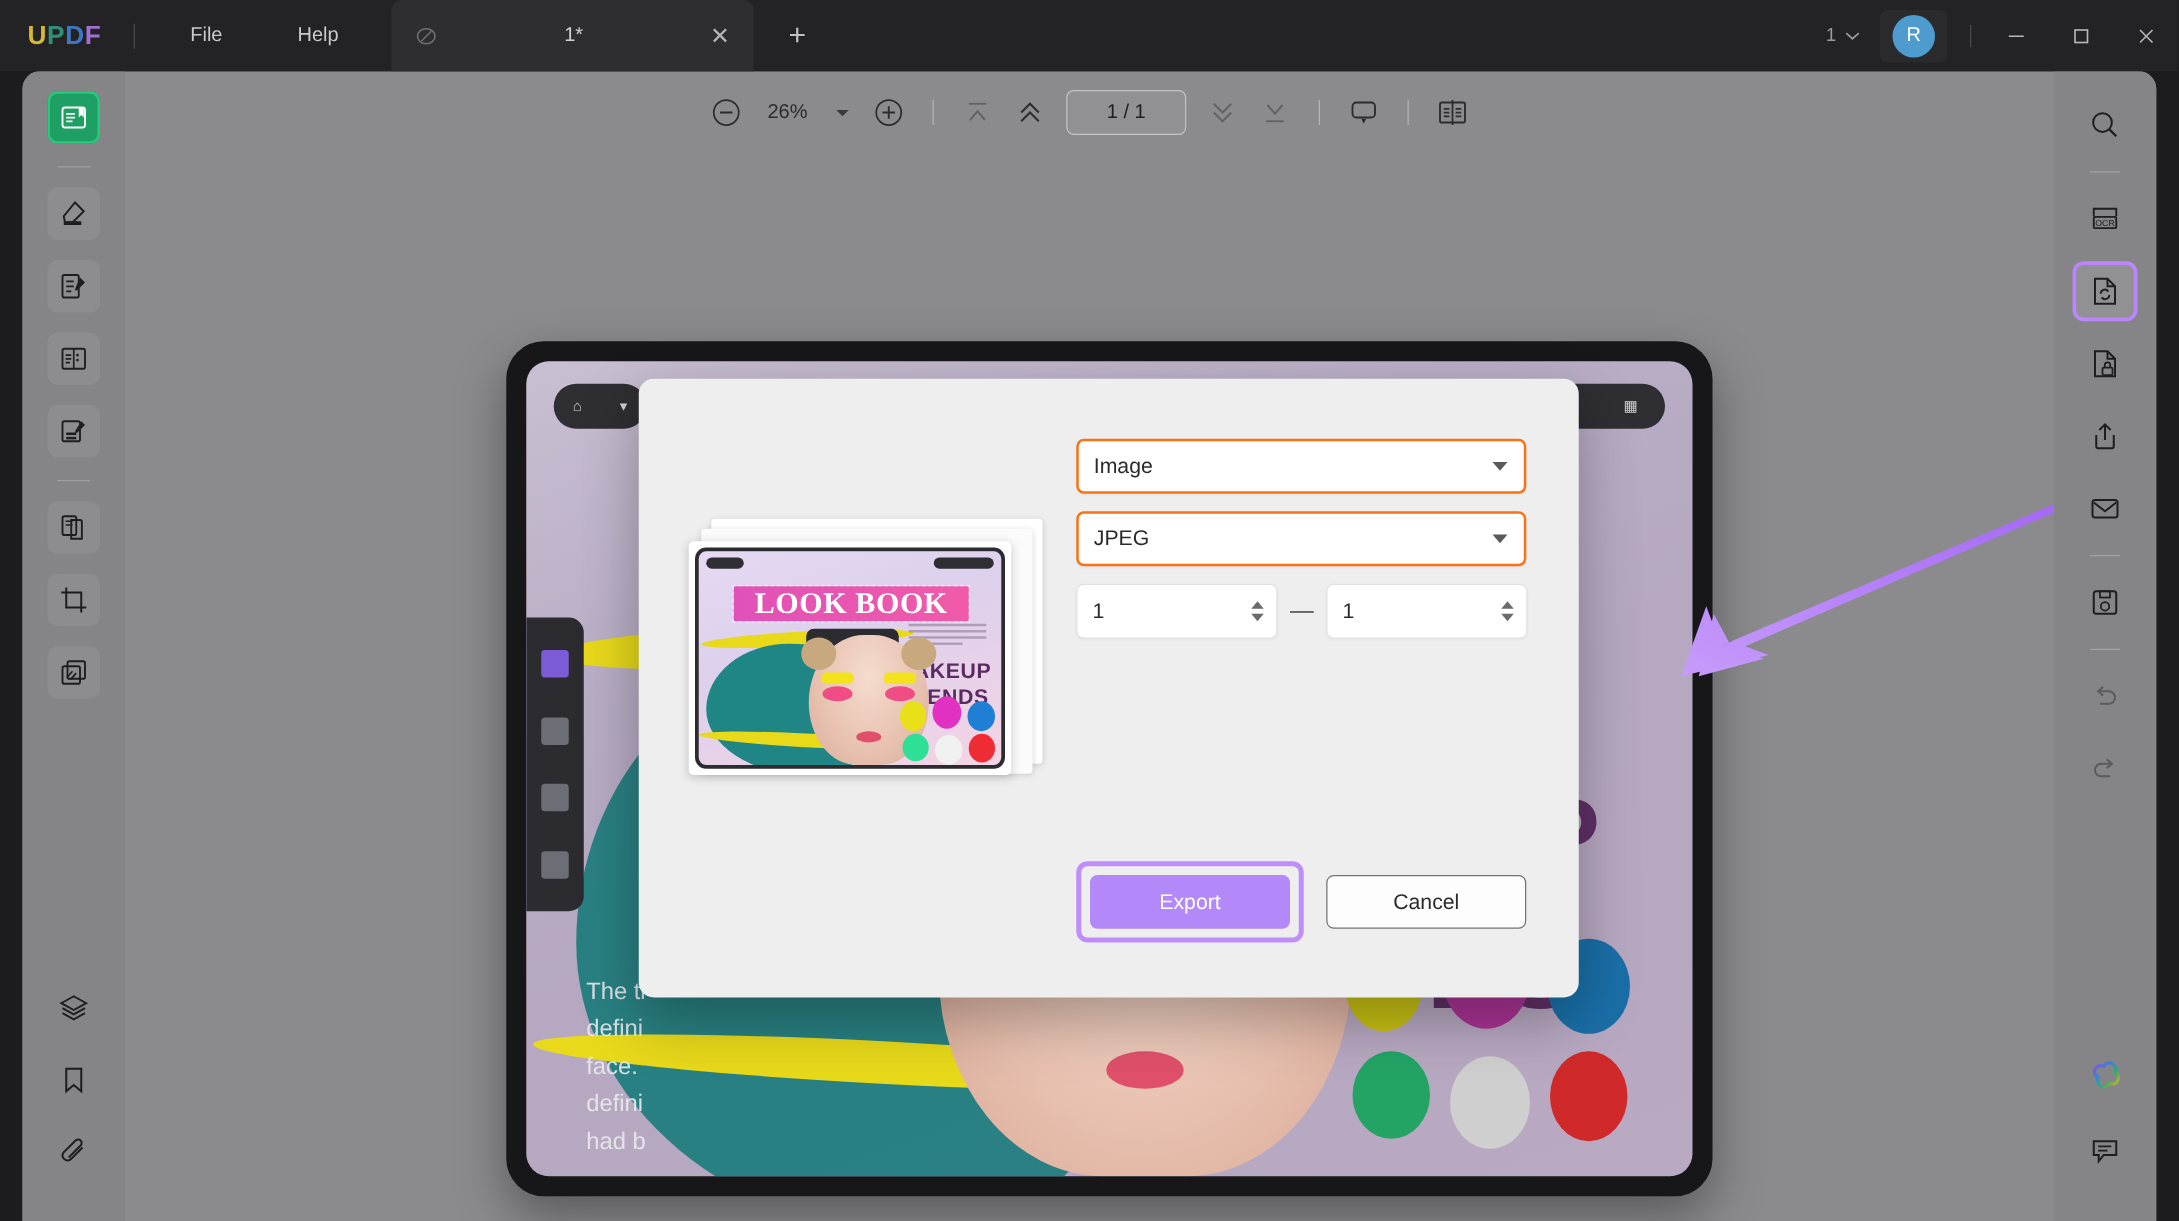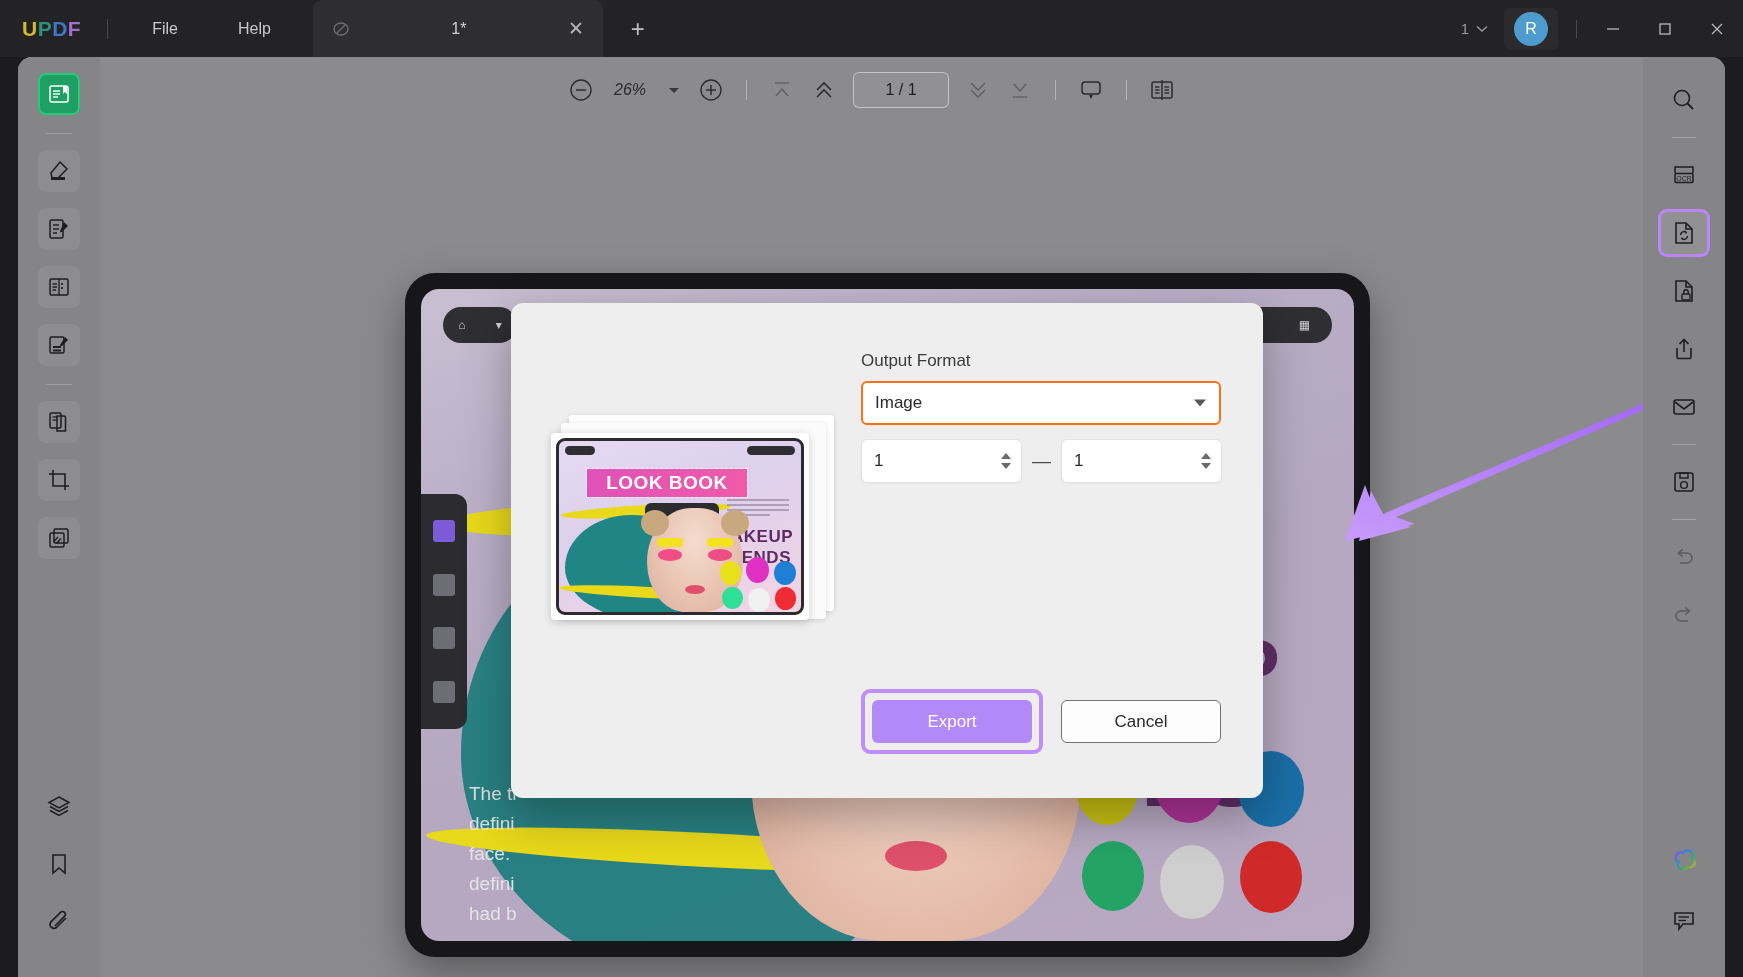--- a/index.html
+++ b/index.html
@@ -188,21 +188,21 @@
   }
   .tb-btn {
     width: 38px; height: 38px;
     display: flex; align-items: center; justify-content: center;
     border-radius: 6px;
     color: #2c2c2e;
   }
   .tb-btn.dim { opacity: 0.42; }
   .zoom-val {
     color: #2c2c2e; font-size: 16px;
-    min-width: 52px; text-align: center; font-style: italic;
+    min-width: 52px; text-align: center;
   }
   .tb-caret {
     width: 28px; height: 30px;
     display: flex; align-items: center; justify-content: center;
     color: #3a3a3c; font-size: 10px;
   }
   .tb-sep { width: 1px; height: 20px; background: rgba(255,255,255,0.35); margin: 0 12px; }
   .page-box {
     width: 96px; height: 36px;
     border: 1px solid rgba(255,255,255,0.45);
@@ -372,26 +372,27 @@
   .t-topl {
     position: absolute; top: 5px; left: 6px;
     width: 30px; height: 9px; background: #2e2e33; border-radius: 5px;
   }
   .t-topr {
     position: absolute; top: 5px; right: 6px;
     width: 48px; height: 9px; background: #2e2e33; border-radius: 5px;
   }
   .t-lookbook {
     position: absolute; top: 28px; left: 28px;
-    width: 160px; height: 28px;
+    width: 188px; height: 28px;
     background: linear-gradient(90deg,#e052b8 0%,#f05aa8 100%);
     display: flex; align-items: center; justify-content: center;
-    color: #ffffff; font-size: 19px; font-weight: bold;
+    color: #ffffff; font-size: 24px; font-weight: bold;
     letter-spacing: 0.5px;
     outline: 1px dashed rgba(255,255,255,0.6);
+    font-family: Liberation Serif, serif;
   }
   .t-palette {
     position: absolute; top: 62px; left: 86px;
     width: 74px; height: 28px;
     background: #2b2b30; border-radius: 6px;
   }
   .t-teal {
     position: absolute; top: 74px; left: 6px;
     width: 150px; height: 105px;
     background: #1f8585;
@@ -833,27 +834,30 @@
                     <div class="dot" style="left:2px;top:30px;width:21px;height:22px;background:#2ee095"></div>
                     <div class="dot" style="left:28px;top:31px;width:22px;height:24px;background:#f0f0f0"></div>
                     <div class="dot" style="left:55px;top:30px;width:21px;height:23px;background:#ef2b33"></div>
                   </div>
                 </div>
               </div>
             </div>
           </div>
 
           <div class="modal-right">
-            <div class="field-label">Output Format</div>
 
             <div class="select-box">
               <span>Image</span>
               <span class="select-caret"></span>
             </div>
 
+            <div class="select-box">
+              <span>JPEG</span>
+              <span class="select-caret"></span>
+            </div>
 
 
 
             <div class="range-row">
               <div class="spin">
                 <span>1</span>
                 <span class="spin-arrows">
                   <span class="spin-up"></span>
                   <span class="spin-dn"></span>
                 </span>

